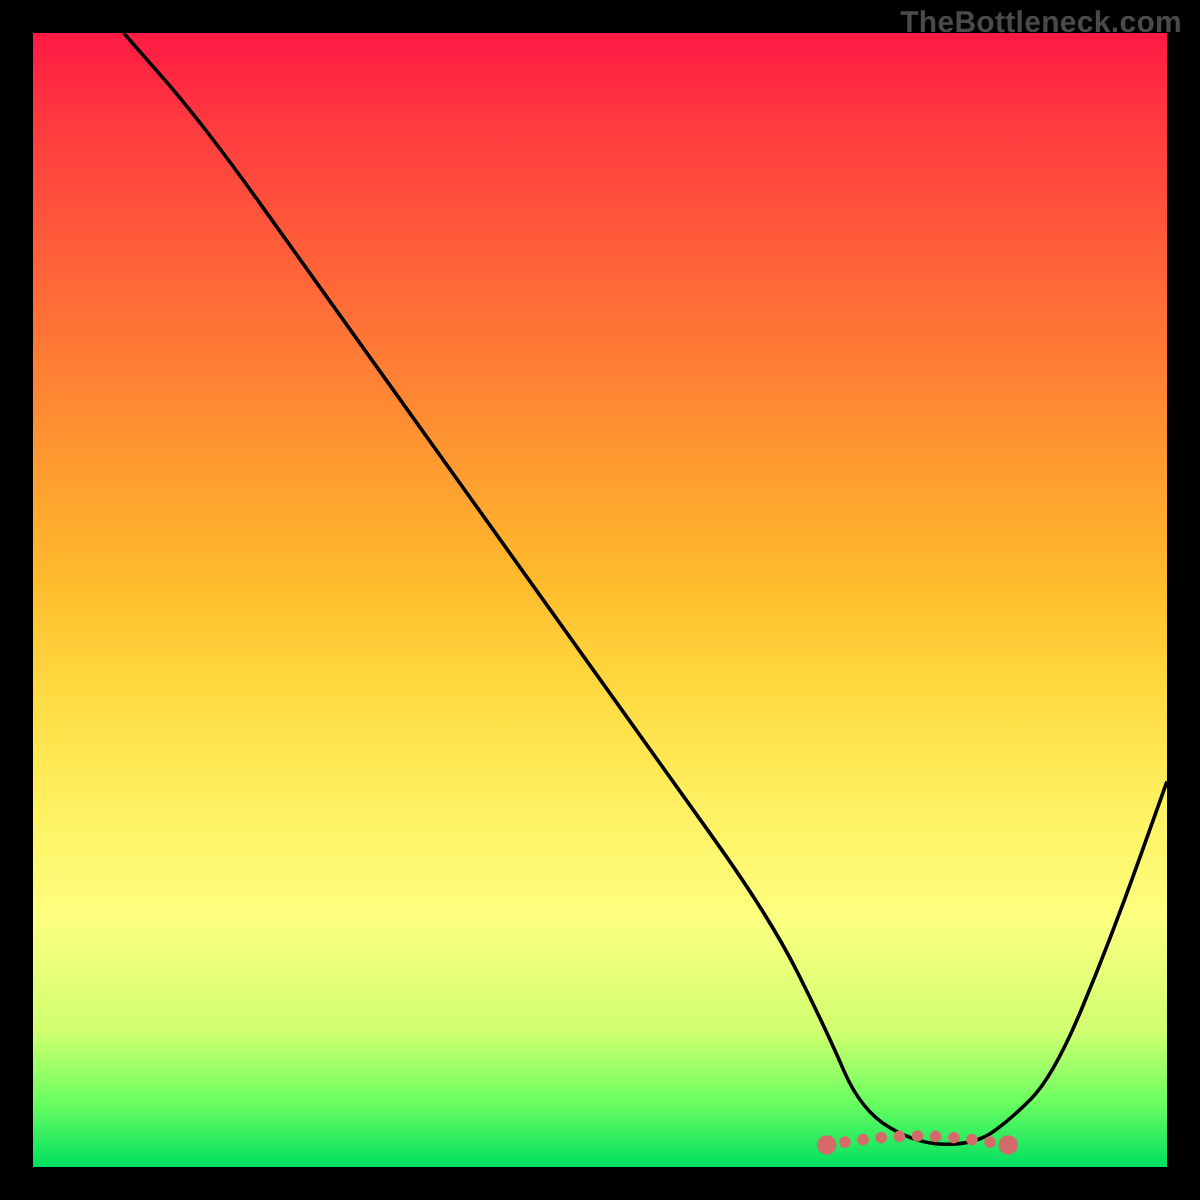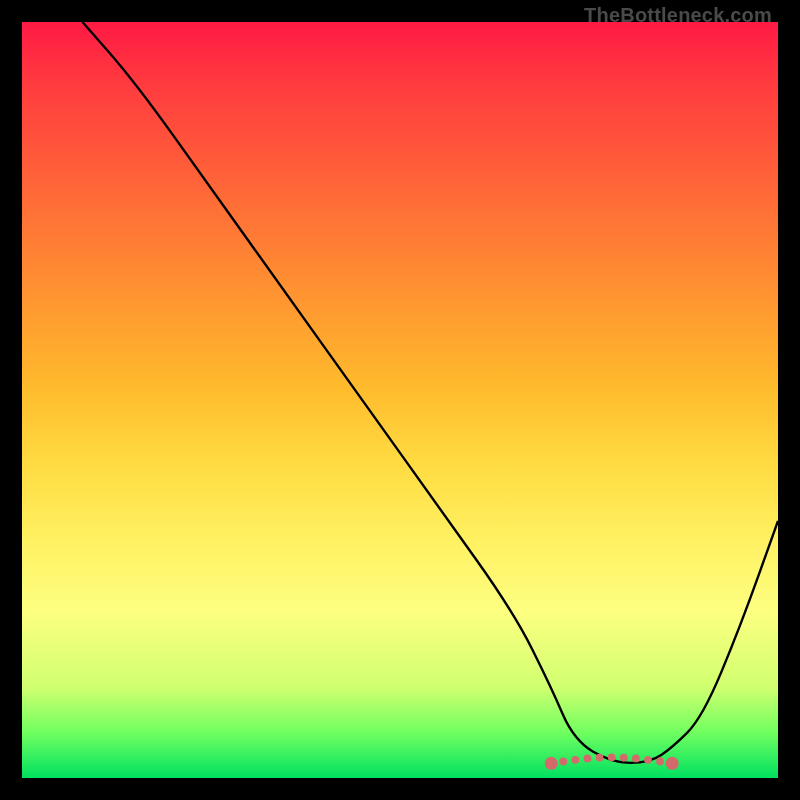--- a/index.html
+++ b/index.html
@@ -28,21 +28,21 @@
       #fff060 68%,
       #fdff80 78%,
       #d0ff70 88%,
       #70ff60 94%,
       #00e060 100%
     );
   }
   .watermark {
     position: absolute;
     top: 4px;
-    right: 28px;
+    right: 12px;
     color: #4a4a4a;
     font-size: 20px;
     font-weight: bold;
     letter-spacing: 0.2px;
     user-select: none;
   }
   svg.curve {
     position: absolute;
     left: 0;
     top: 0;

